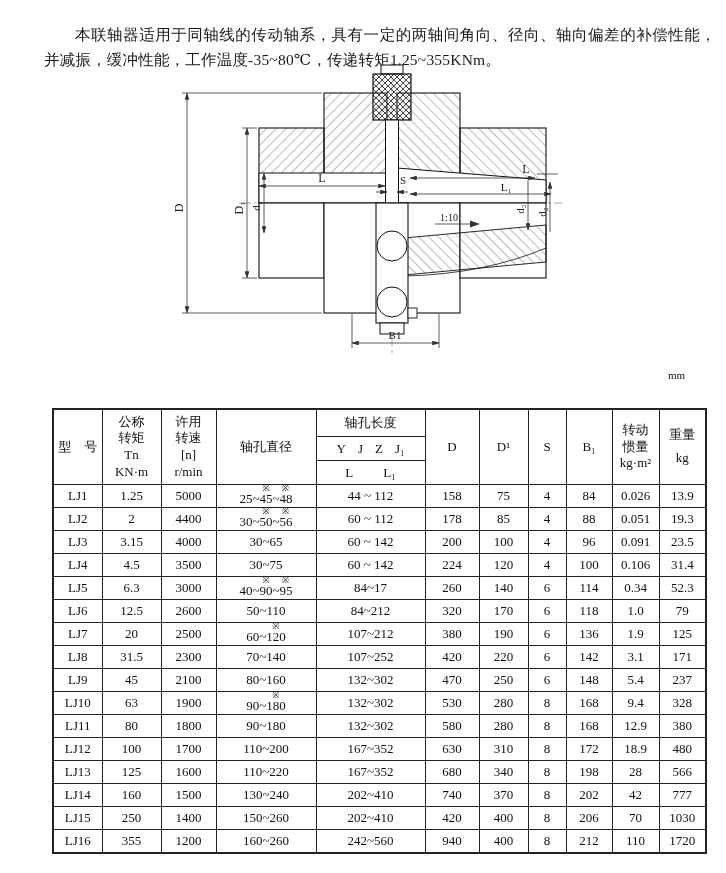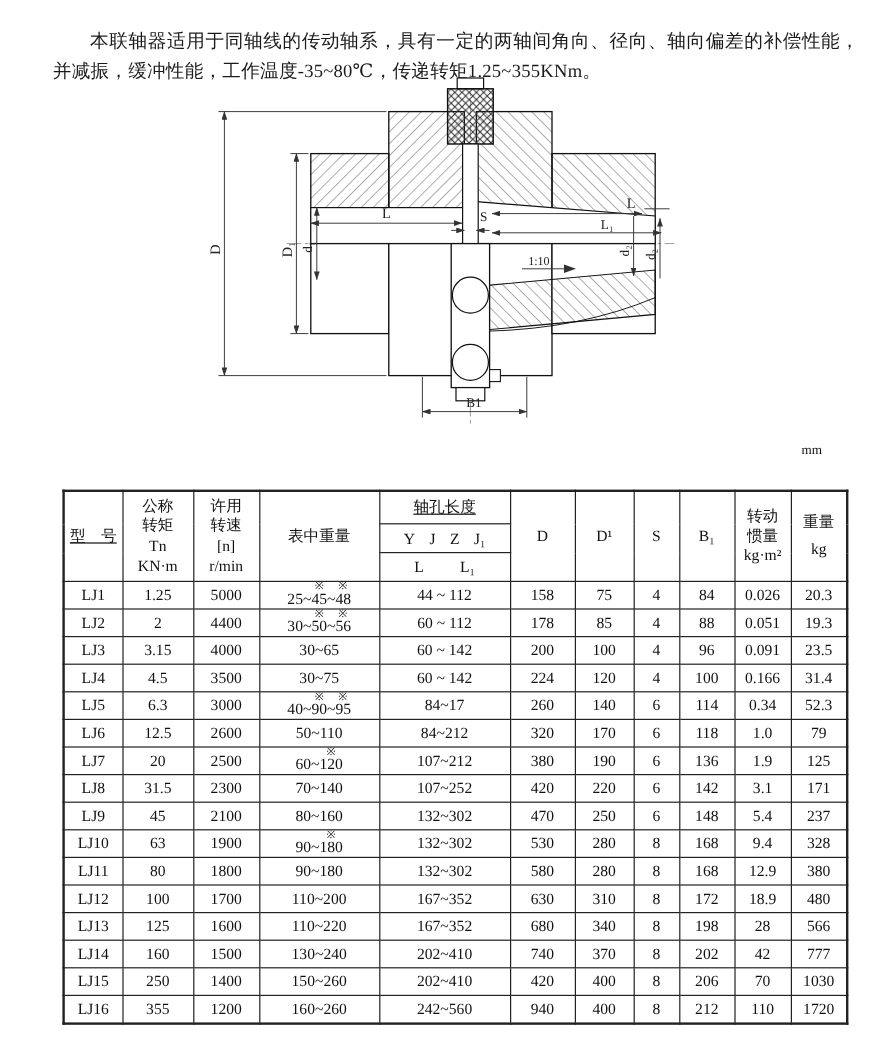--- a/index.html
+++ b/index.html
@@ -19,21 +19,21 @@
   .unit{position:absolute;top:369px;left:652px;font-size:11px;color:#111;}
   table.params{
     position:absolute;top:408px;left:36px;border-collapse:collapse;table-layout:fixed;
     border:2px solid #222;background:#fff;
   }
   table.params th,table.params td{
     border:1px solid #222;text-align:center;vertical-align:middle;
     font-size:13px;font-weight:normal;padding:0;overflow:hidden;color:#111;
   }
   table.params tbody td{height:22px;}
-  th.h1{height:26px;text-decoration:underline;} th.h2{height:23px;} th.h3{height:23px;}
+  th.h1{height:26px;} th.h2{height:23px;} th.h3{height:23px;}
   .stack span{display:block;line-height:1.28;}
   .stack .sp{height:6px;}
   .len-types{display:flex;justify-content:space-evenly;padding:0 8px;}
   .len-sub{display:flex;justify-content:center;gap:30px;}
   .bore-wrap{display:inline-block;position:relative;line-height:1.05;}
   .bore-wrap.marked{margin-top:7px;}
   .bore-wrap .marks{position:absolute;top:-8px;left:0;width:100%;height:8px;}
   .bore-wrap .mark{position:absolute;font-size:9px;line-height:1;transform:translateX(-50%);color:#111;}
   .notes{position:absolute;top:839px;left:34px;font-size:13px;line-height:1.35;color:#111;}
   .notes .n2{padding-left:1.6em;}
@@ -167,21 +167,21 @@
             <span>转矩</span>
             <span>Tn</span>
             <span>KN·m</span>
         </th>
         <th rowspan="3" class="stack">
           <span>许用</span>
             <span>转速</span>
             <span>[n]</span>
             <span>r/min</span>
         </th>
-        <th rowspan="3"><span>表中重量</span></th>
+        <th rowspan="3"><span>轴孔直径</span></th>
         <th class="h1"><span>轴孔长度</span></th>
         <th rowspan="3"><span>D</span></th>
         <th rowspan="3"><span>D¹</span></th>
         <th rowspan="3"><span>S</span></th>
         <th rowspan="3"><span>B₁</span></th>
         <th rowspan="3" class="stack">
           <span>转动</span>
             <span>惯量</span>
             <span>kg·m²</span>
         </th>
@@ -218,21 +218,21 @@
           <td><span class="bore-wrap marked"><span class="marks">
                 <span class="mark" style="left: 50%;">※</span>
                 <span class="mark" style="left: 87%;">※</span>
               </span><span>25~45~48</span></span></td>
           <td>44 ~ 112</td>
           <td>158</td>
           <td>75</td>
           <td>4</td>
           <td>84</td>
           <td>0.026</td>
-          <td>20.3</td>
+          <td>13.9</td>
         </tr>
         <tr>
           <td>LJ2</td>
           <td>2</td>
           <td>4400</td>
           <td><span class="bore-wrap marked"><span class="marks">
                 <span class="mark" style="left: 50%;">※</span>
                 <span class="mark" style="left: 87%;">※</span>
               </span><span>30~50~56</span></span></td>
           <td>60 ~ 112</td>
@@ -259,21 +259,21 @@
         <tr>
           <td>LJ4</td>
           <td>4.5</td>
           <td>3500</td>
           <td><span class="bore-wrap"><span>30~75</span></span></td>
           <td>60 ~ 142</td>
           <td>224</td>
           <td>120</td>
           <td>4</td>
           <td>100</td>
-          <td>0.166</td>
+          <td>0.106</td>
           <td>31.4</td>
         </tr>
         <tr>
           <td>LJ5</td>
           <td>6.3</td>
           <td>3000</td>
           <td><span class="bore-wrap marked"><span class="marks">
                 <span class="mark" style="left: 50%;">※</span>
                 <span class="mark" style="left: 87%;">※</span>
               </span><span>40~90~95</span></span></td>

